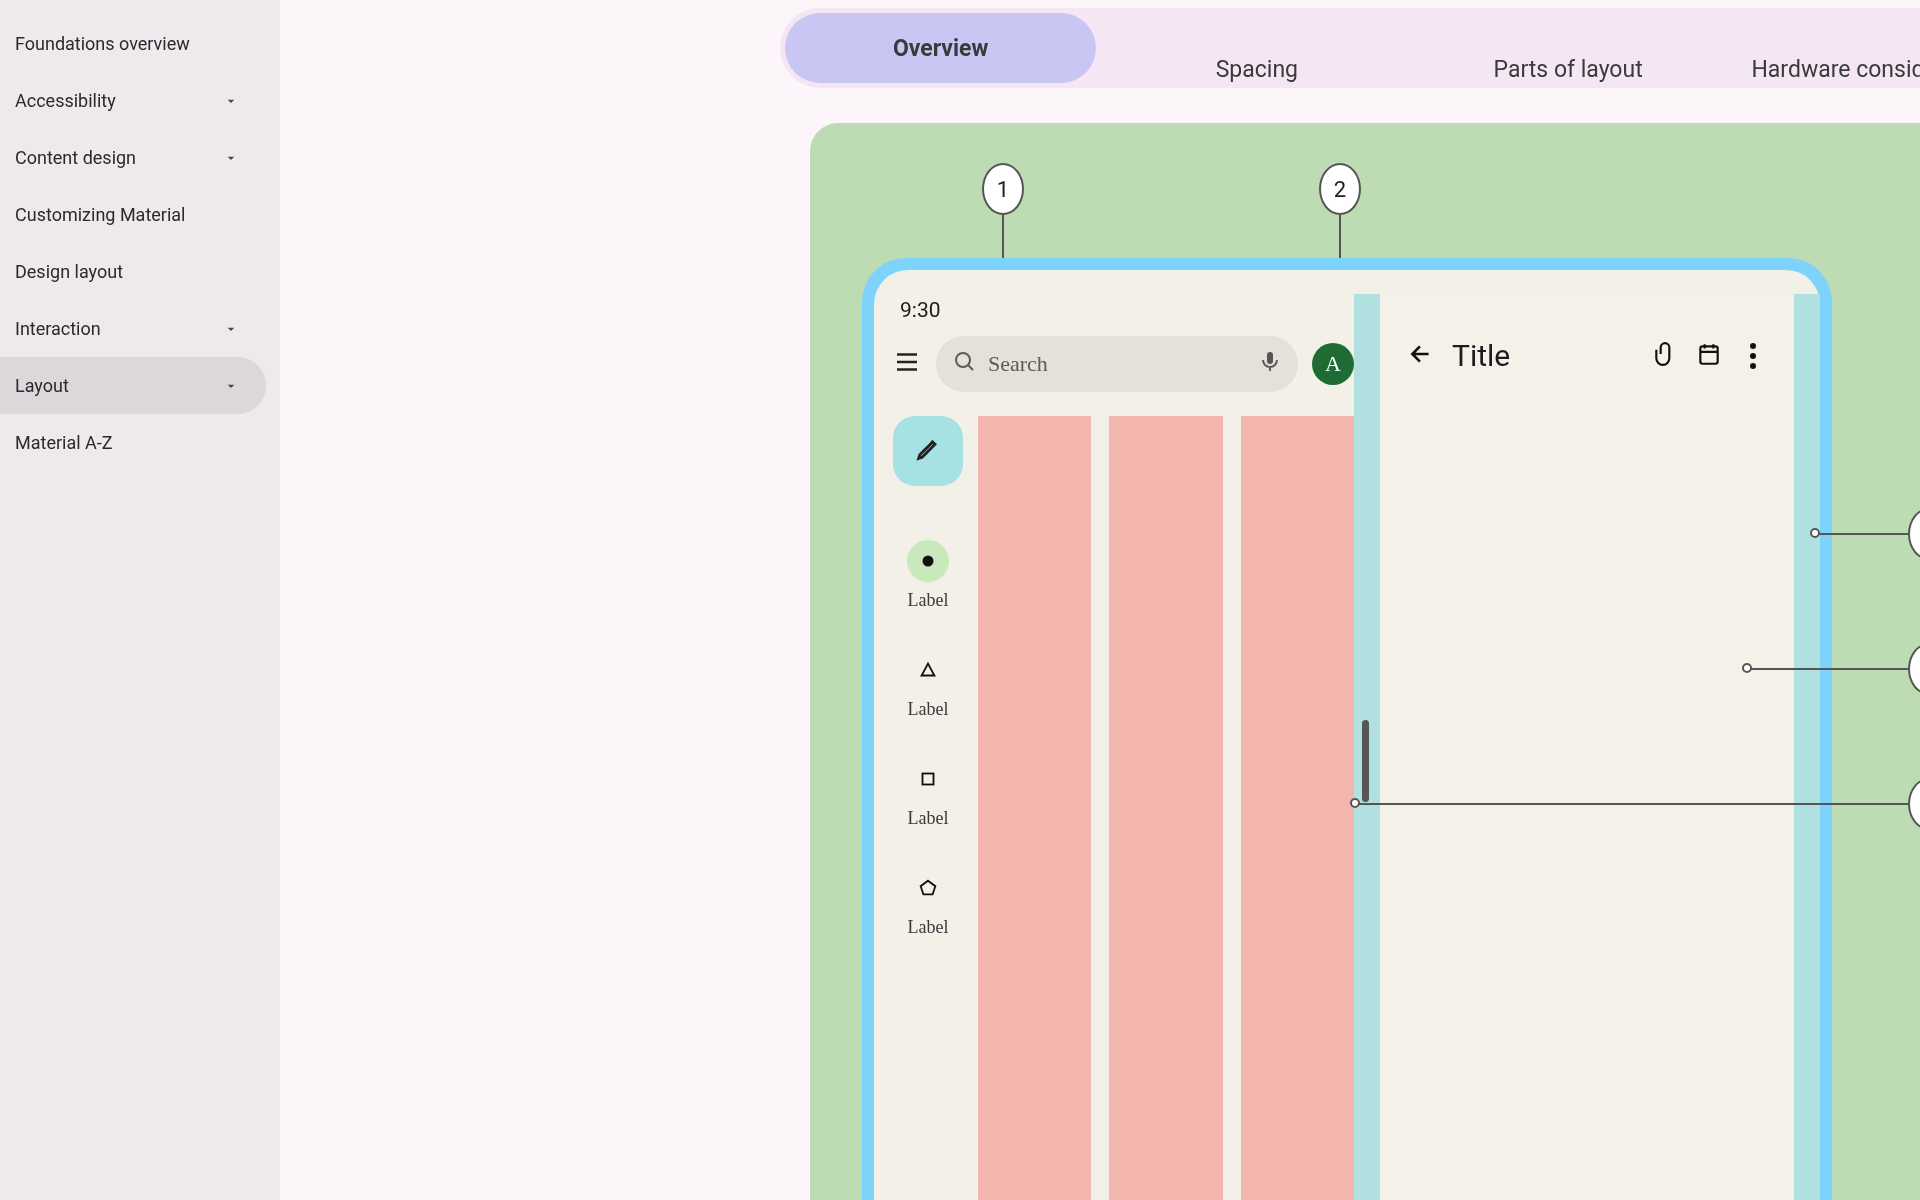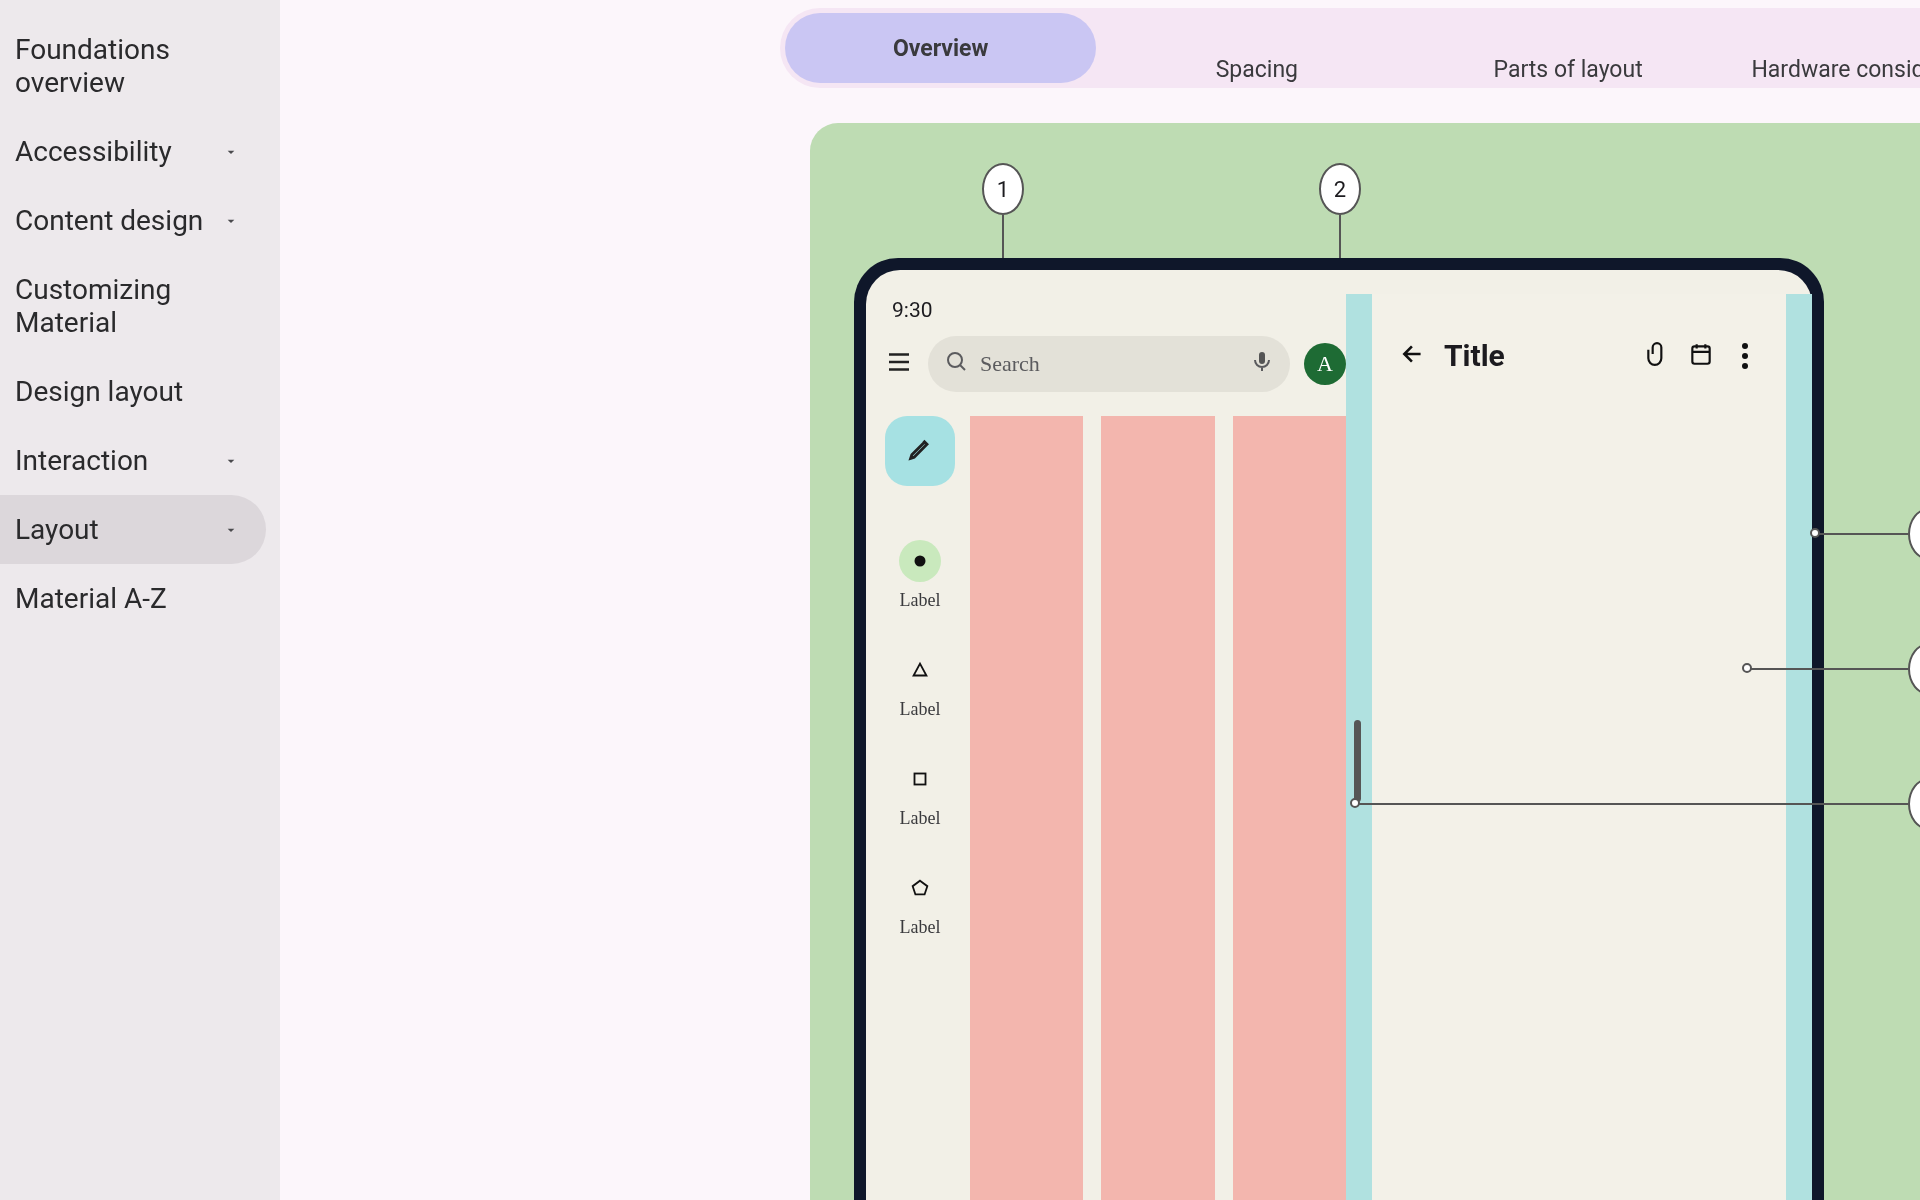--- a/index.html
+++ b/index.html
@@ -1,36 +1,36 @@
 <!DOCTYPE html>
 <html><head>
 <meta charset="utf-8">
 <style>
   * { box-sizing: border-box; margin: 0; padding: 0; }
   html, body { width: 1920px; height: 1200px; overflow: hidden; font-family: "Google Sans", Roboto, Arial, sans-serif; background:#fcf6fb; color:#1c1b1f;}
   body { display:flex; }
 
   
   .sidebar { width:280px; height:100%; background:#ede9ec; padding-top:15px; }
-  .side-item { display:flex; align-items:center; justify-content:space-between; padding:18px 26px 18px 15px; font-size:28px; color:#2a2a2c; cursor:pointer; border-radius:0 36px 36px 0; margin-right:14px;}
+  .side-item { display:flex; align-items:center; justify-content:space-between; padding:18px 26px 18px 15px; font-size:18px; color:#2a2a2c; cursor:pointer; border-radius:0 36px 36px 0; margin-right:14px;}
   .side-item.active { background:#dcd7db;gap:16px; }
   .chev { width:18px; height:18px; display:inline-flex; align-items:center; justify-content:center;}
   .chev svg { width:16px; height:16px; fill:#4a4a4d;}
 
   
   .main { flex:1; position:relative; }
   .tabs-row { position:absolute; top:8px; left:500px; width:1255px; height:80px; background:#f5e6f4; border-radius:40px; display:flex; align-items:center;}
   .tab { flex:1; text-align:center; font-size:23px; color:#3a3a3d; cursor:pointer;}
   .tab.active { background:#cac6f3; border-radius:36px; height:70px; display:flex; align-items:center; justify-content:center; font-weight:600; margin:5px;}
   .tab.active span{font-weight:700;}
   .tab:not(.active){height:70px;display:flex;align-items:flex-end;justify-content:center;}
 
   
   .diagram { position:absolute; left:530px; top:123px; width:1185px; height:1077px; background:#bedcb3; border-radius:28px 28px 0 0; overflow:hidden;}
-  .device { position:absolute; left:44px; top:135px; width:970px; height:942px; background:#0f172a; border-radius:44px 44px 0 0;}
+  .device { position:absolute; left:52px; top:135px; width:970px; height:942px; background:#7dd3fc; border-radius:44px 44px 0 0;}
   .screen { position:absolute; left:12px; top:12px; right:12px; bottom:0; background:#f2f0e7; border-radius:34px 34px 0 0;}
   
   .status { position:absolute; left:26px; right:26px; top:26px; display:flex; justify-content:space-between; align-items:center; font-size:21px;}
   .staticons{display:flex; gap:4px;}
   .staticons svg{width:22px;height:22px;fill:#111;}
   
   .pane-left { position:absolute; left:18px; top:66px; width:462px; bottom:0;font-family:Liberation Serif, serif;}
   .topbar-left { display:flex; align-items:center; gap:14px;}
   .menu-btn svg{width:30px;height:30px;stroke:#222;stroke-width:2;fill:none;}
   .search { flex:1; height:56px; background:#e3e1d8; border-radius:28px; display:flex; align-items:center; padding:0 16px; gap:12px; color:#5b5b5e; font-size:22px;}
@@ -44,21 +44,21 @@
   .rail-item .shape{width:42px;height:42px;margin:0 auto 8px;border-radius:50%;display:flex;align-items:center;justify-content:center;}
   .rail-item.first .shape{background:#c9e9bd;}
   .shape svg{width:22px;height:22px;}
   
   .cols{position:absolute;left:86px;top:80px;right:0;bottom:0;display:flex;gap:18px;}
   .col{flex:1;background:#f3b6ae;}
   
   .mid-spacer{position:absolute;left:480px;top:24px;width:26px;bottom:0;background:#b0e1e0;}
   .drag-handle{position:absolute;left:488px;top:450px;width:7px;height:82px;background:#565656;border-radius:4px;}
   
-  .pane-right{position:absolute;left:506px;top:24px;right:0;bottom:0;font-weight:bold;}
+  .pane-right{position:absolute;left:506px;top:24px;right:0;bottom:0;}
   .right-spacer{position:absolute;right:0;top:0;width:26px;bottom:0;background:#b0e1e0;}
   .pane-right-inner{position:absolute;left:0;top:0;right:26px;bottom:0;background:#f3f1e8;padding-top:44px;}
   .detail-bar{display:flex;align-items:center;gap:18px;padding:0 28px;}
   .detail-bar .back svg{width:26px;height:26px;stroke:#111;stroke-width:2.4;fill:none;}
   .detail-title{font-size:30px;flex:1;}
   .ic svg{width:26px;height:26px;stroke:#111;stroke-width:2;fill:none;}
   .dots{display:flex;flex-direction:column;gap:4px;align-items:center;width:26px;}
   .dots span{width:6px;height:6px;background:#111;border-radius:50%;}
 
   

